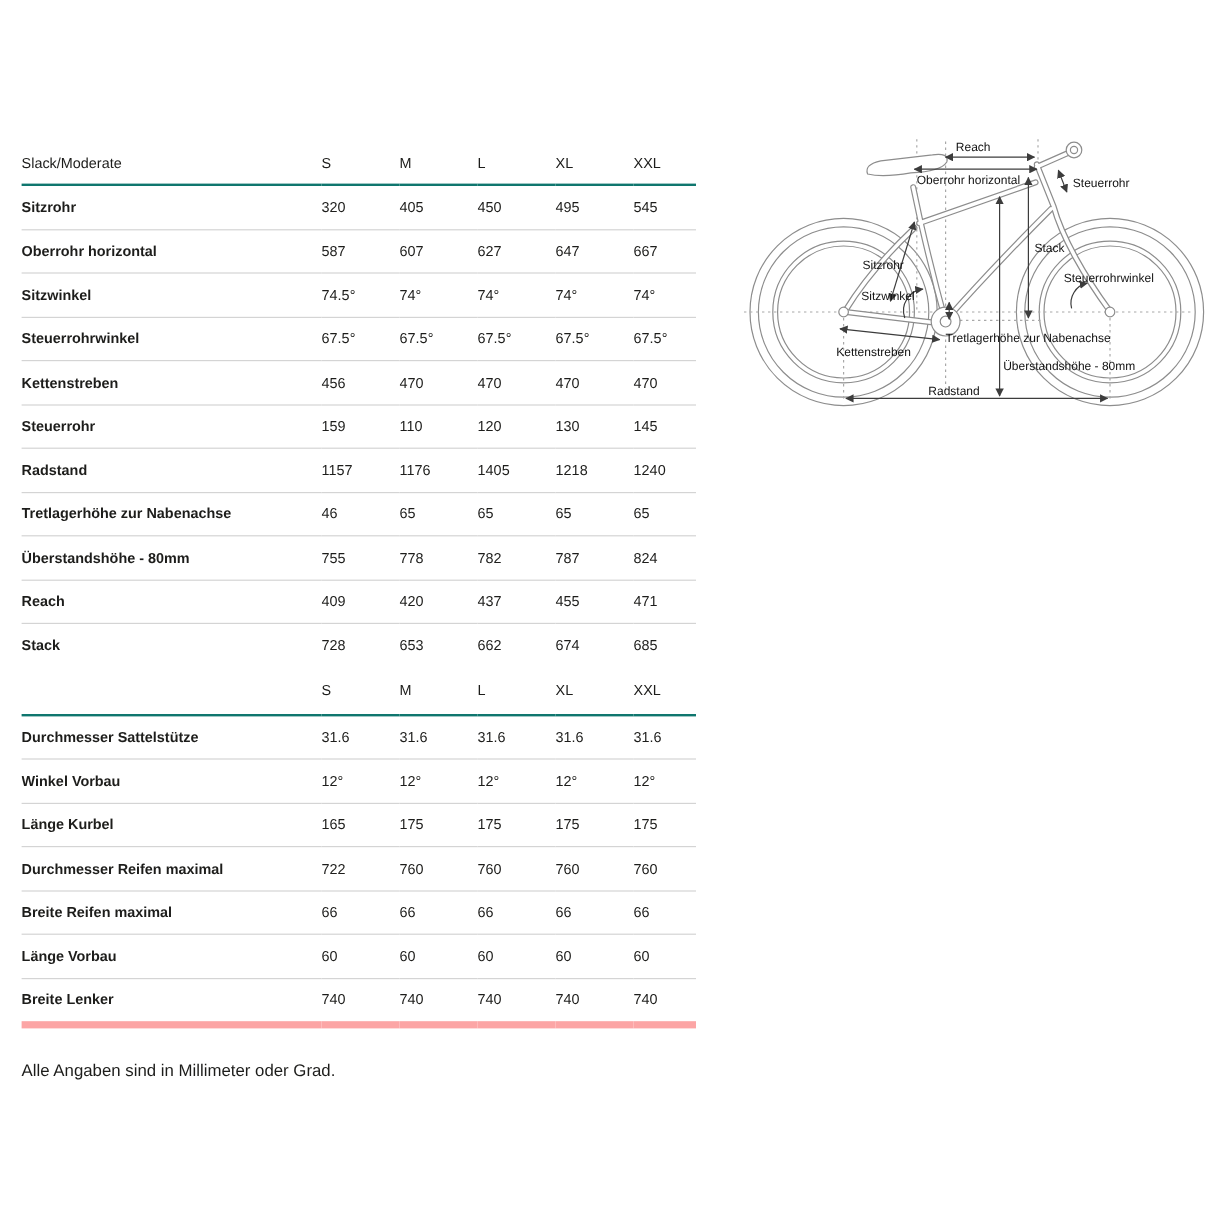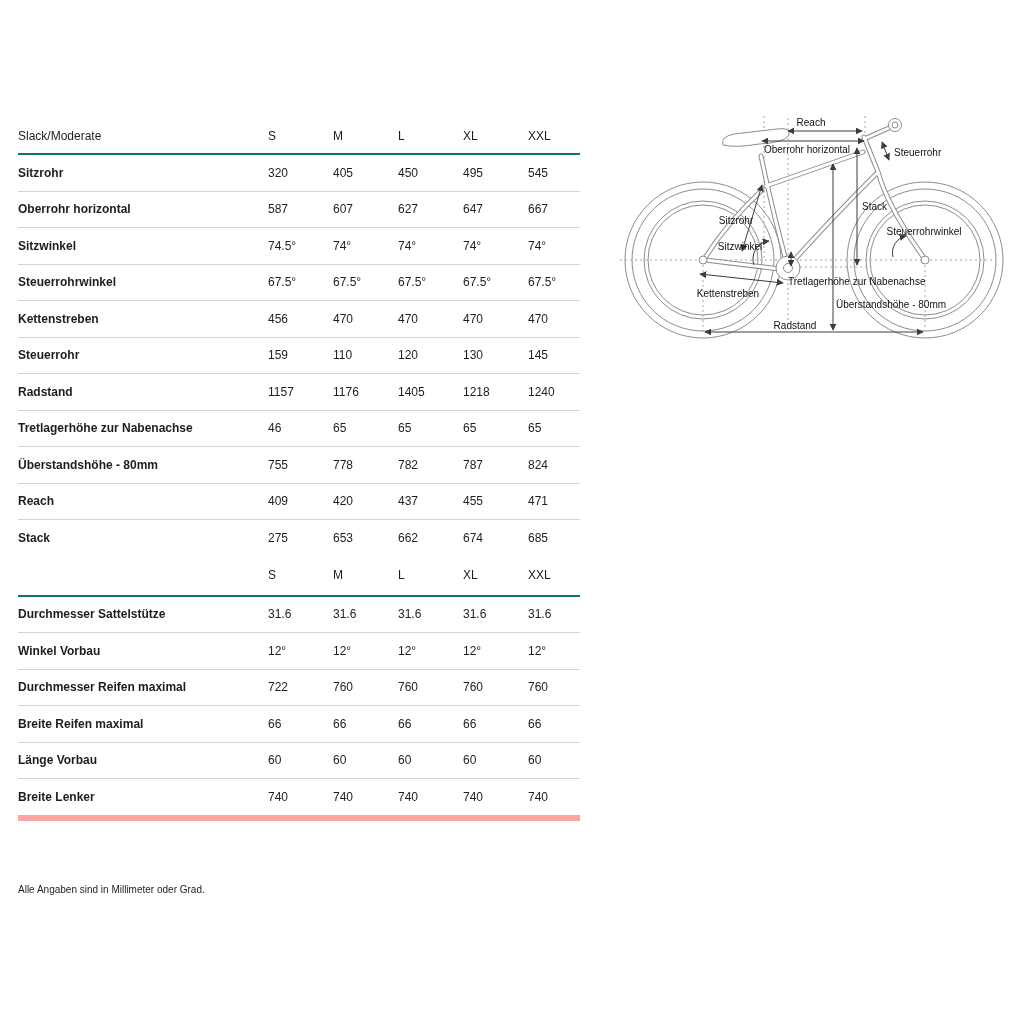--- a/index.html
+++ b/index.html
@@ -14,21 +14,21 @@
     white-space:nowrap; overflow:hidden; }
   tr.hdr { border-bottom:2px solid #0f766e; }
   tr.hdr td { height:35px; font-weight:400; }
   tr.hdr.hdr2 td { height:39px; }
   td.seclabel { color:#a8a8a8; }
   tr.row { border-bottom:1px solid #d4d4d4; }
   tr.row td { height:35.5px; }
   tr.row td.lbl { font-weight:700; }
   tr.noborder { border-bottom:none; }
   tr.lastrow { border-bottom:6px solid #fca5a5; }
-  .footnote { position:absolute; left:18px; top:884px; font-size:10px; color:#1d1d1b; }
+  .footnote { position:absolute; left:18px; top:884px; font-size:14px; color:#1d1d1b; }
   
   .diagram { position:absolute; left:612px; top:100px; width:400px; height:252px; }
   .wheel  { fill:none; stroke:#8d8d8d; stroke-width:1; }
   .thin   { fill:none; stroke:#8d8d8d; stroke-width:1; }
   .wfill  { fill:#fff; stroke:#8d8d8d; stroke-width:1; }
   .tube-o { fill:none; stroke:#8d8d8d; stroke-width:5; stroke-linecap:round; stroke-linejoin:round; }
   .tube-i { fill:none; stroke:#ffffff; stroke-width:3; stroke-linecap:round; stroke-linejoin:round; }
   .dim    { fill:none; stroke:#3c3c3c; stroke-width:1; }
   .dot    { fill:none; stroke:#a8a8a8; stroke-width:1; stroke-dasharray:2 3; }
   .dlabel { font-family:"Liberation Sans", sans-serif; font-size:10px; fill:#111; }
@@ -131,21 +131,21 @@
         <tr class="row">
           <td class="lbl">Reach</td>
           <td>409</td>
           <td>420</td>
           <td>437</td>
           <td>455</td>
           <td>471</td>
         </tr>
         <tr class="row noborder">
           <td class="lbl">Stack</td>
-          <td>275</td>
+          <td>728</td>
           <td>653</td>
           <td>662</td>
           <td>674</td>
           <td>685</td>
         </tr>
         <tr class="hdr hdr2">
           <td class="seclabel"></td>
           <td>S</td>
           <td>M</td>
           <td>L</td>
@@ -160,20 +160,28 @@
           <td>31.6</td>
           <td>31.6</td>
         </tr>
         <tr class="row">
           <td class="lbl">Winkel Vorbau</td>
           <td>12°</td>
           <td>12°</td>
           <td>12°</td>
           <td>12°</td>
           <td>12°</td>
+        </tr>
+        <tr class="row">
+          <td class="lbl">Länge Kurbel</td>
+          <td>165</td>
+          <td>175</td>
+          <td>175</td>
+          <td>175</td>
+          <td>175</td>
         </tr>
         <tr class="row">
           <td class="lbl">Durchmesser Reifen maximal</td>
           <td>722</td>
           <td>760</td>
           <td>760</td>
           <td>760</td>
           <td>760</td>
         </tr>
         <tr class="row">

